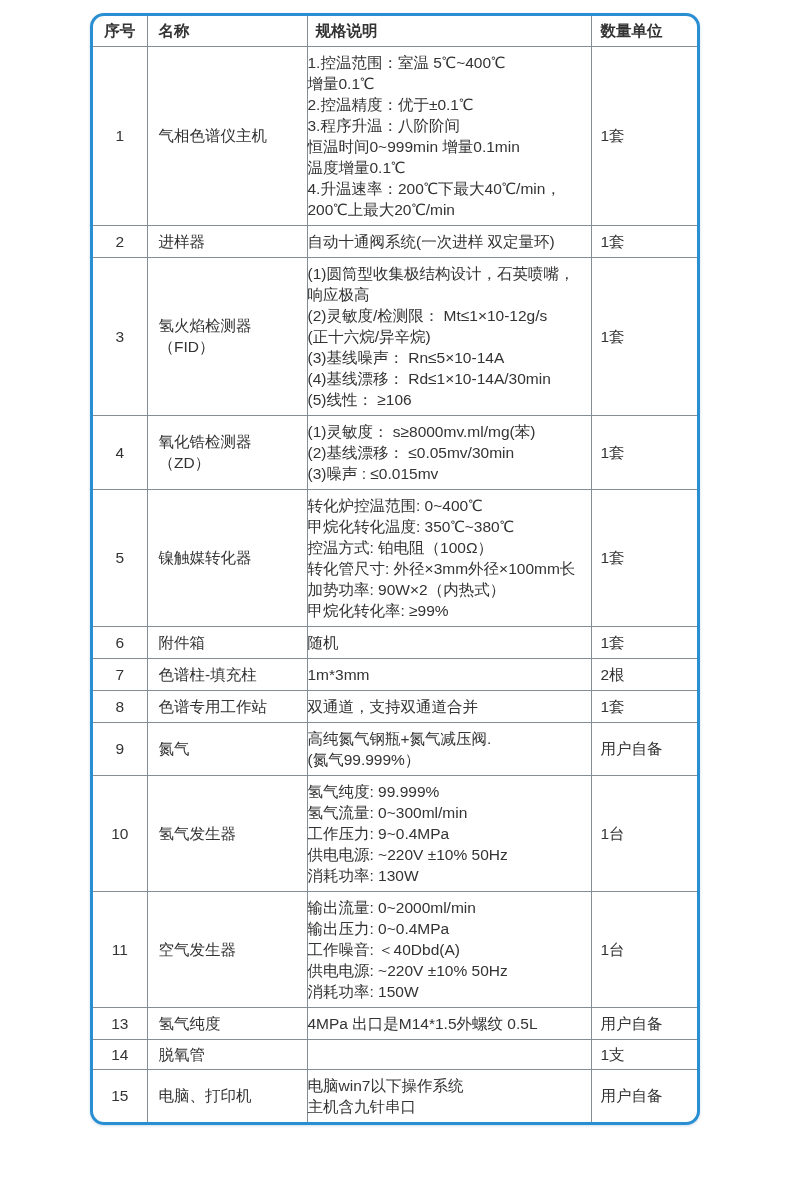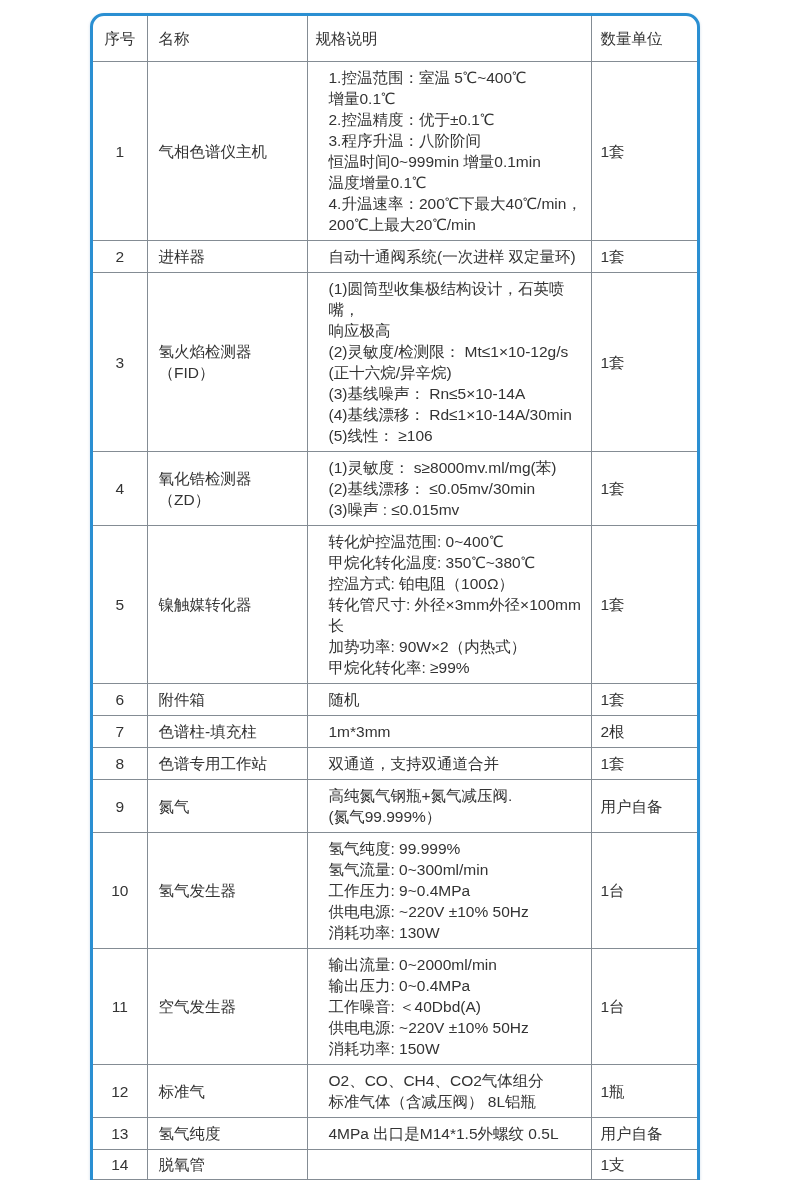--- a/index.html
+++ b/index.html
@@ -50,34 +50,34 @@
     text-align:left;
     padding:4px 8px;
     word-break:break-word;
   }
   
   th:first-child,td:first-child{border-left:none;}
   th:last-child,td:last-child{border-right:none;}
   thead th{border-top:none;}
   tbody tr:last-child td{border-bottom:none;}
   thead th{
-    font-weight:normal;
+    font-weight:bold;
     height:30px;
-    padding:12px 8px;
+    padding:4px 8px;
   }
   .col-no{width:54px;}
   .col-name{width:160px;}
   .col-spec{width:284px;}
   .col-qty{width:112px;}
   td.cell-no{text-align:center;}
   th.h-no{text-align:center;}
   td.cell-name,th.h-name{padding-left:11px;}
   td.cell-qty,th.h-qty{padding-left:9px;margin-top:15px;}
   .spec-line{min-height:21px;}
-  td.cell-spec{padding:5px 6px 5px 21px;margin-top:12px;}
+  td.cell-spec{padding:5px 6px 5px 0;margin-top:12px;}
   td{height:30px;}
 </style>
 </head>
 <body>
 
 <div class="doc">
   <table>
     <colgroup>
       <col class="col-no">
       <col class="col-name">
@@ -204,29 +204,20 @@
           <td class="cell-spec">
             <div class="spec-line">输出流量: 0~2000ml/min</div>
             <div class="spec-line">输出压力: 0~0.4MPa</div>
             <div class="spec-line">工作噪音: ＜40Dbd(A)</div>
             <div class="spec-line">供电电源: ~220V ±10% 50Hz</div>
             <div class="spec-line">消耗功率: 150W</div>
           </td>
           <td class="cell-qty">1台</td>
         </tr>
         <tr>
-          <td class="cell-no">12</td>
-          <td class="cell-name">标准气</td>
-          <td class="cell-spec">
-            <div class="spec-line">O2、CO、CH4、CO2气体组分</div>
-            <div class="spec-line">标准气体（含减压阀） 8L铝瓶</div>
-          </td>
-          <td class="cell-qty">1瓶</td>
-        </tr>
-        <tr>
           <td class="cell-no">13</td>
           <td class="cell-name">氢气纯度</td>
           <td class="cell-spec">
             <div class="spec-line">4MPa 出口是M14*1.5外螺纹 0.5L</div>
           </td>
           <td class="cell-qty">用户自备</td>
         </tr>
         <tr>
           <td class="cell-no">14</td>
           <td class="cell-name">脱氧管</td>

